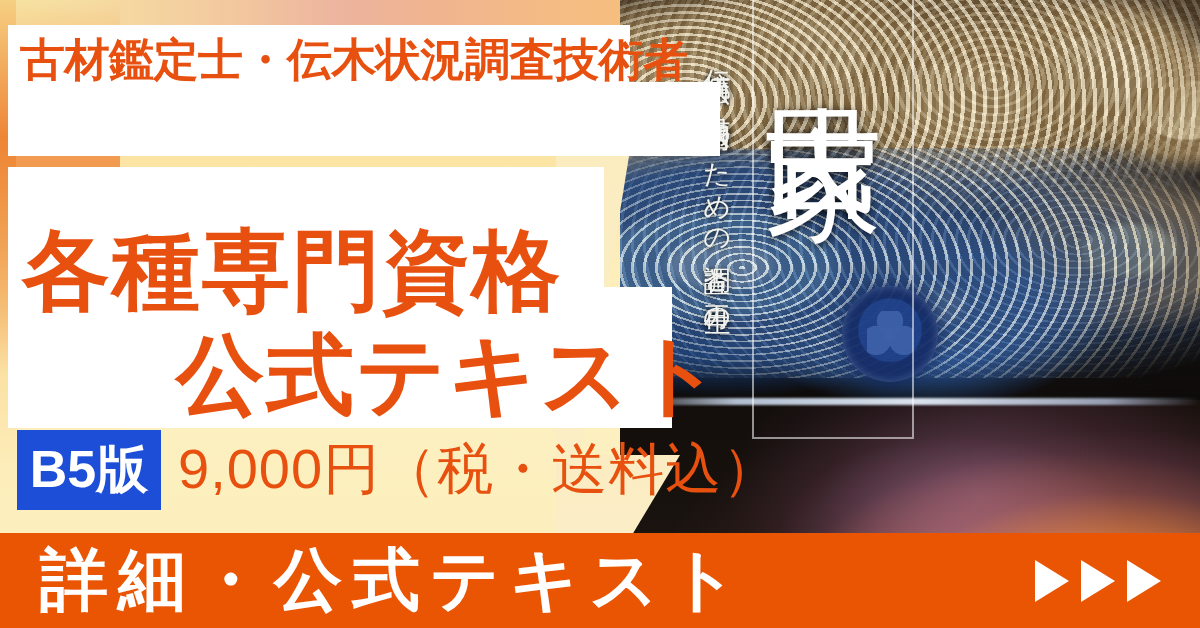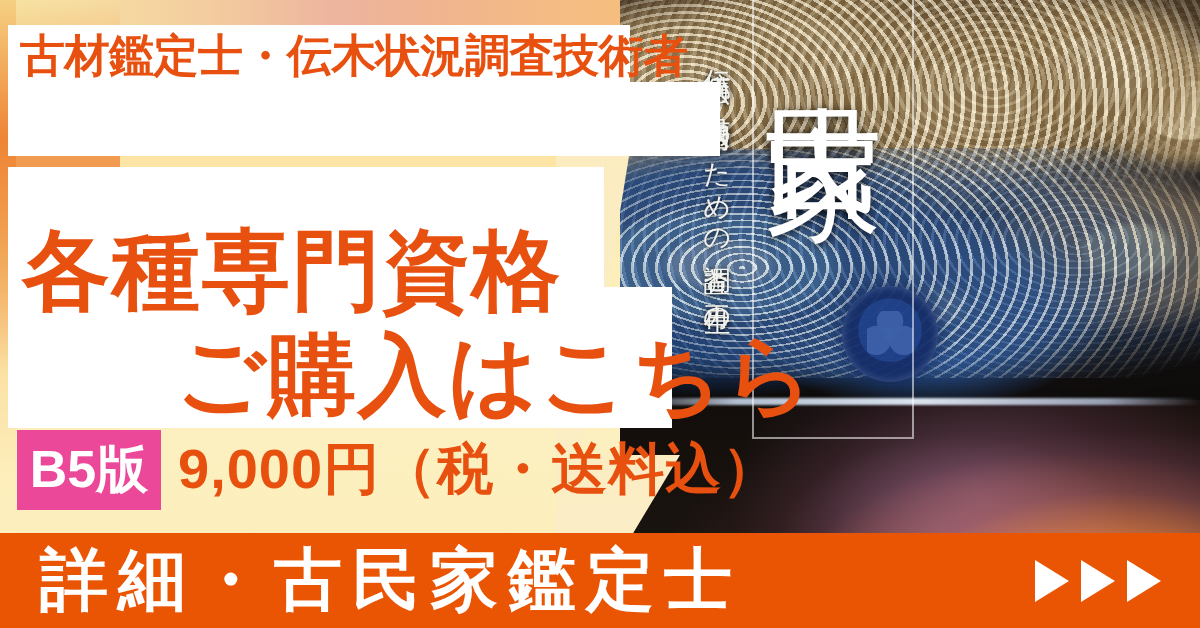--- a/index.html
+++ b/index.html
@@ -206,48 +206,48 @@
     clip-path:polygon(0 0, 596px 0, 596px 120px, 664px 120px, 664px 261px, 0 261px);
   }
 
   
   .subhead{
     position:absolute;left:20px;top:31px;width:700px;
     color:#e8500f;
     font-size:45px;line-height:58px;font-weight:700;
     letter-spacing:0px;white-space:nowrap;
   }
-  .subhead .l2{letter-spacing:-0.5px;font-family:Liberation Mono, monospace;}
+  .subhead .l2{letter-spacing:-0.5px;}
 
   
   .headline{
     position:absolute;left:16px;top:176px;width:660px;
     color:#e8500f;font-weight:700;
   }
   .headline .hl1{
     font-size:88px;line-height:104px;letter-spacing:2px;white-space:nowrap;
     padding-left:6px;
     margin-top:43px;
   }
   .headline .hl2{
     font-size:88px;line-height:104px;letter-spacing:2px;white-space:nowrap;
     padding-left:160px;
   }
 
   
   .badge{
     position:absolute;left:17px;top:430px;width:144px;height:80px;
-    background:#ec4899;color:#fff;
+    background:#1d4ed8;color:#fff;
     display:flex;align-items:center;justify-content:center;
     font-size:52px;font-weight:700;letter-spacing:0px;
   }
   .price{
     position:absolute;left:178px;top:430px;height:80px;
     display:flex;align-items:center;
-    color:#e8500f;font-size:56px;font-weight:700;letter-spacing:1px;
+    color:#e8500f;font-size:56px;font-weight:400;letter-spacing:1px;
     white-space:nowrap;
   }
 
   
   .cta{
     position:absolute;left:0;top:533px;width:1200px;height:95px;
     background:#ea5504;
     display:flex;align-items:center;
   }
   .cta-text{
@@ -298,28 +298,28 @@
 
   <div class="panel-a"></div>
   <div class="panel-b"></div>
 
   <div class="subhead">
     <div class="l2">古材鑑定士・伝木状況調査技術者</div>
   </div>
 
   <div class="headline">
     <div class="hl1">各種専門資格</div>
-    <div class="hl2">ご購入はこちら</div>
+    <div class="hl2">公式テキスト</div>
   </div>
 
   <div class="badge">B5版</div>
   <div class="price">9,000円（税・送料込）</div>
 
   <div class="cta">
-    <div class="cta-text">詳細・古民家鑑定士</div>
+    <div class="cta-text">詳細・公式テキスト</div>
     <div class="arrows">
       <i></i>
       <i></i>
       <i></i>
     </div>
   </div>
 
 </div>
 
 </body></html>

